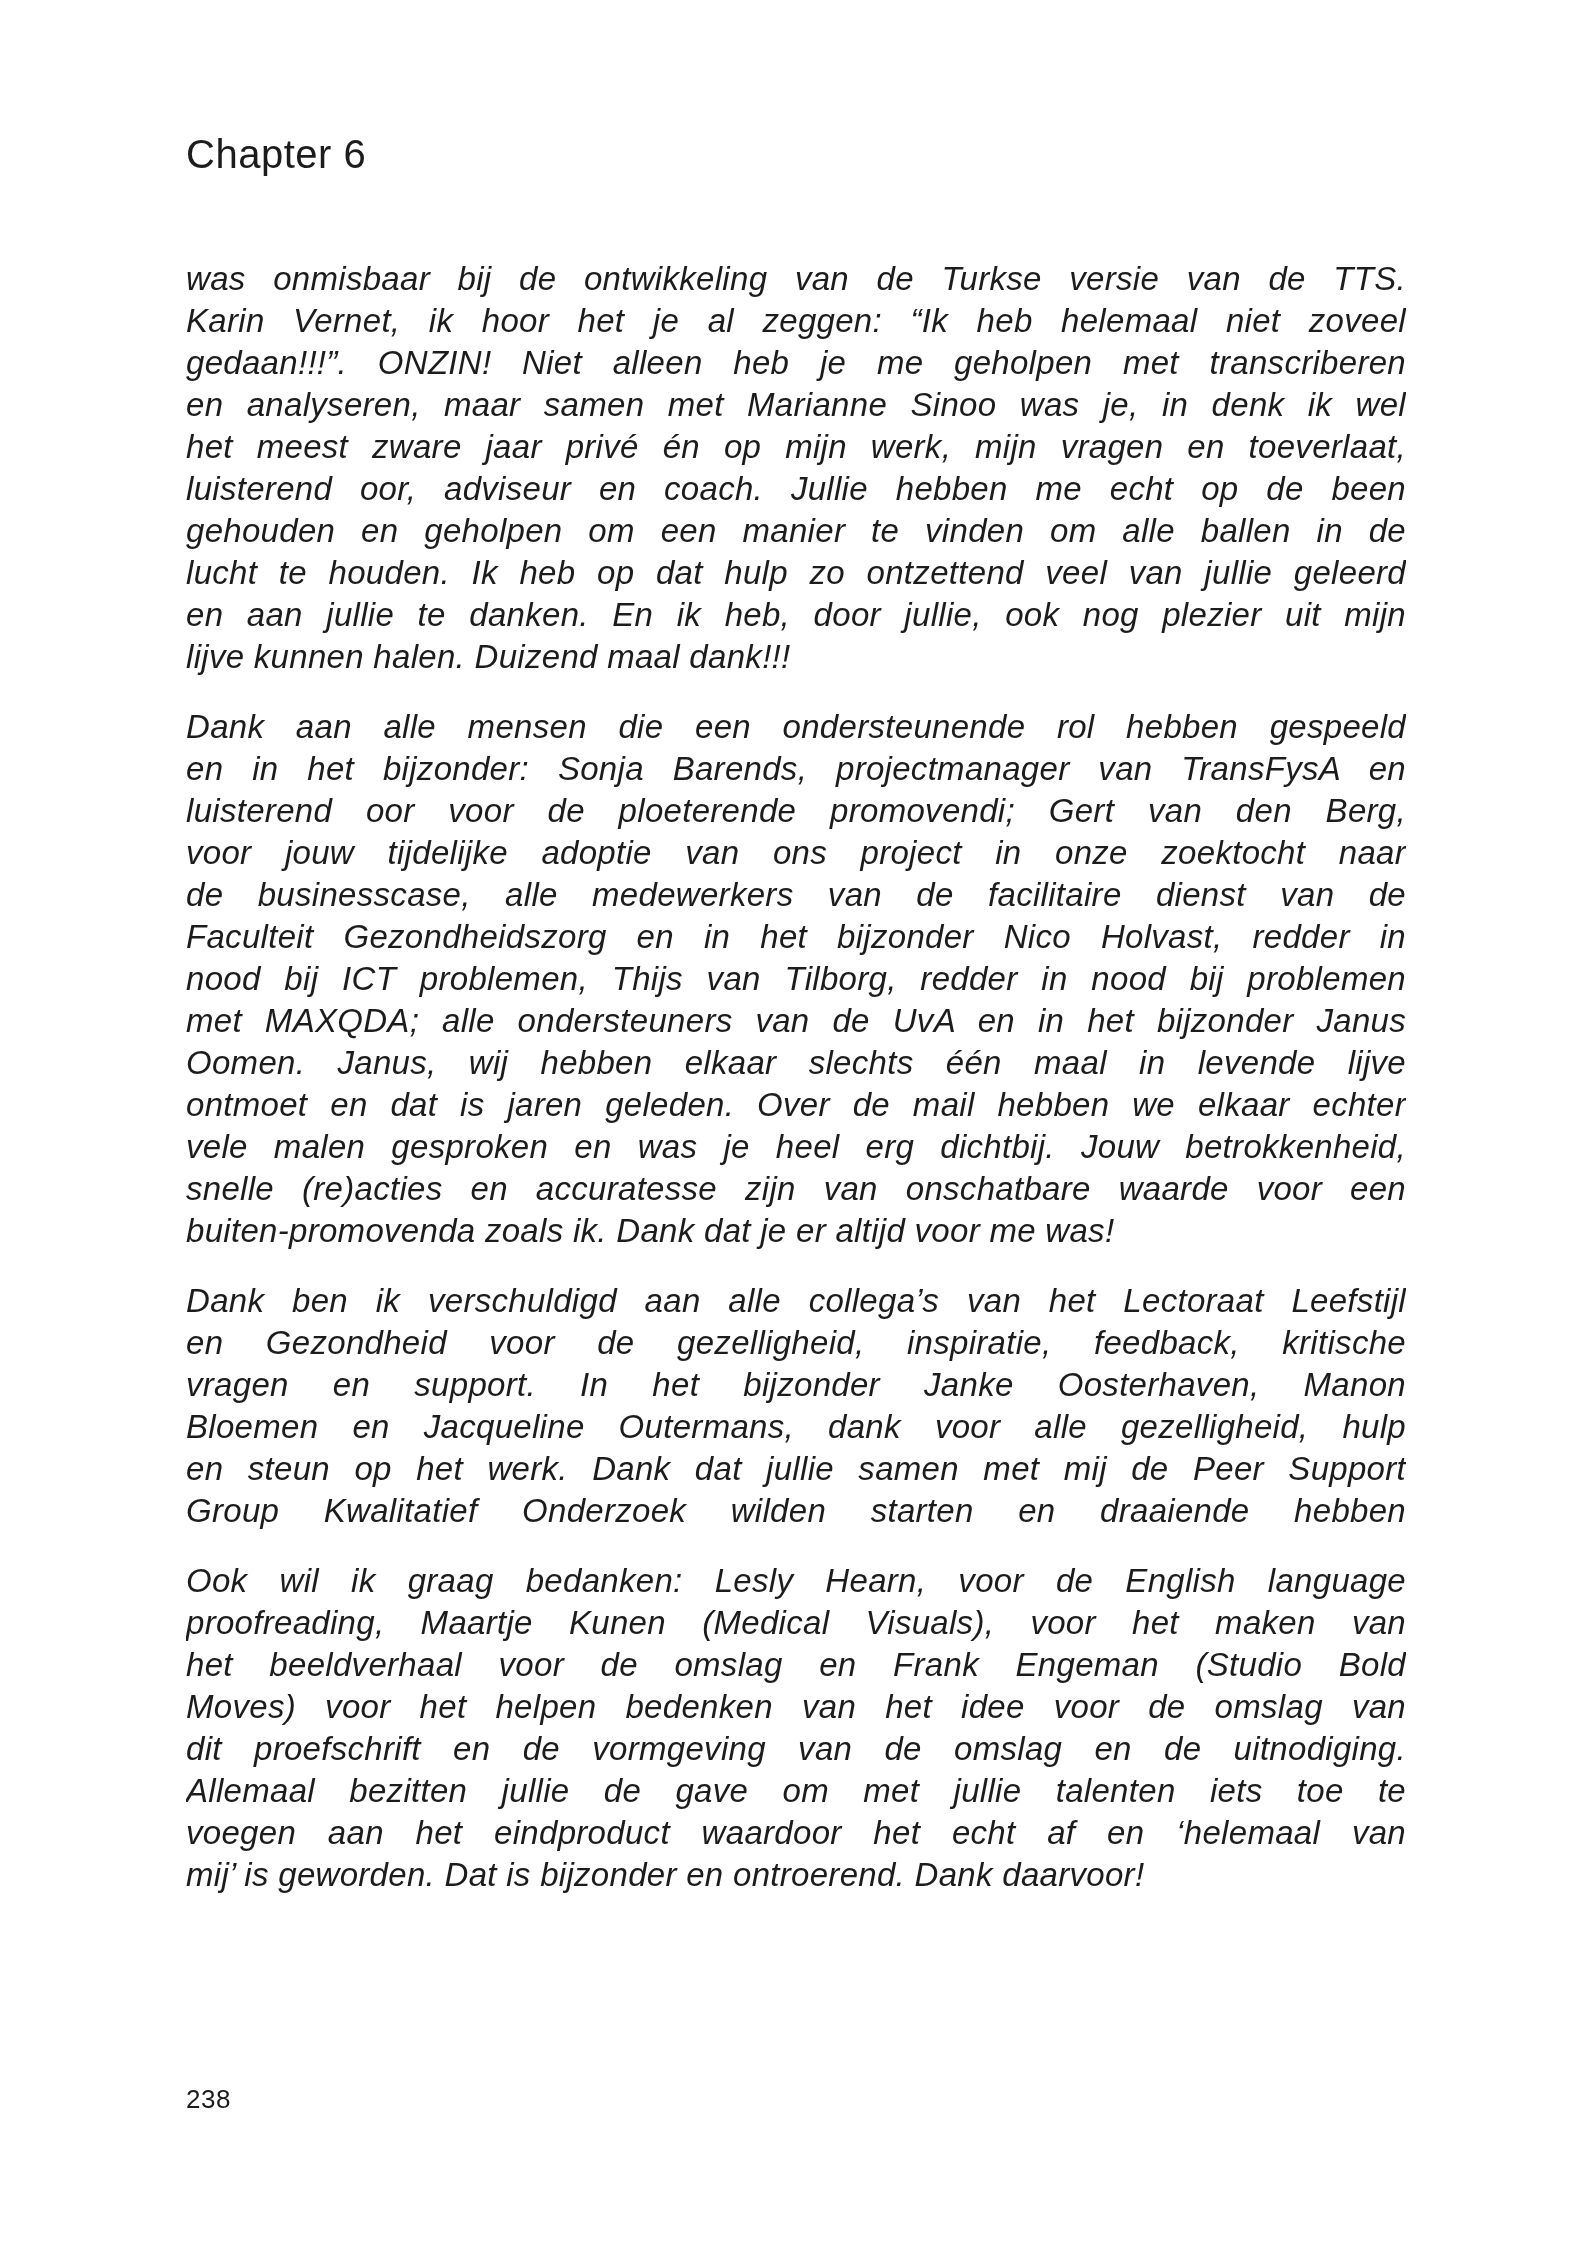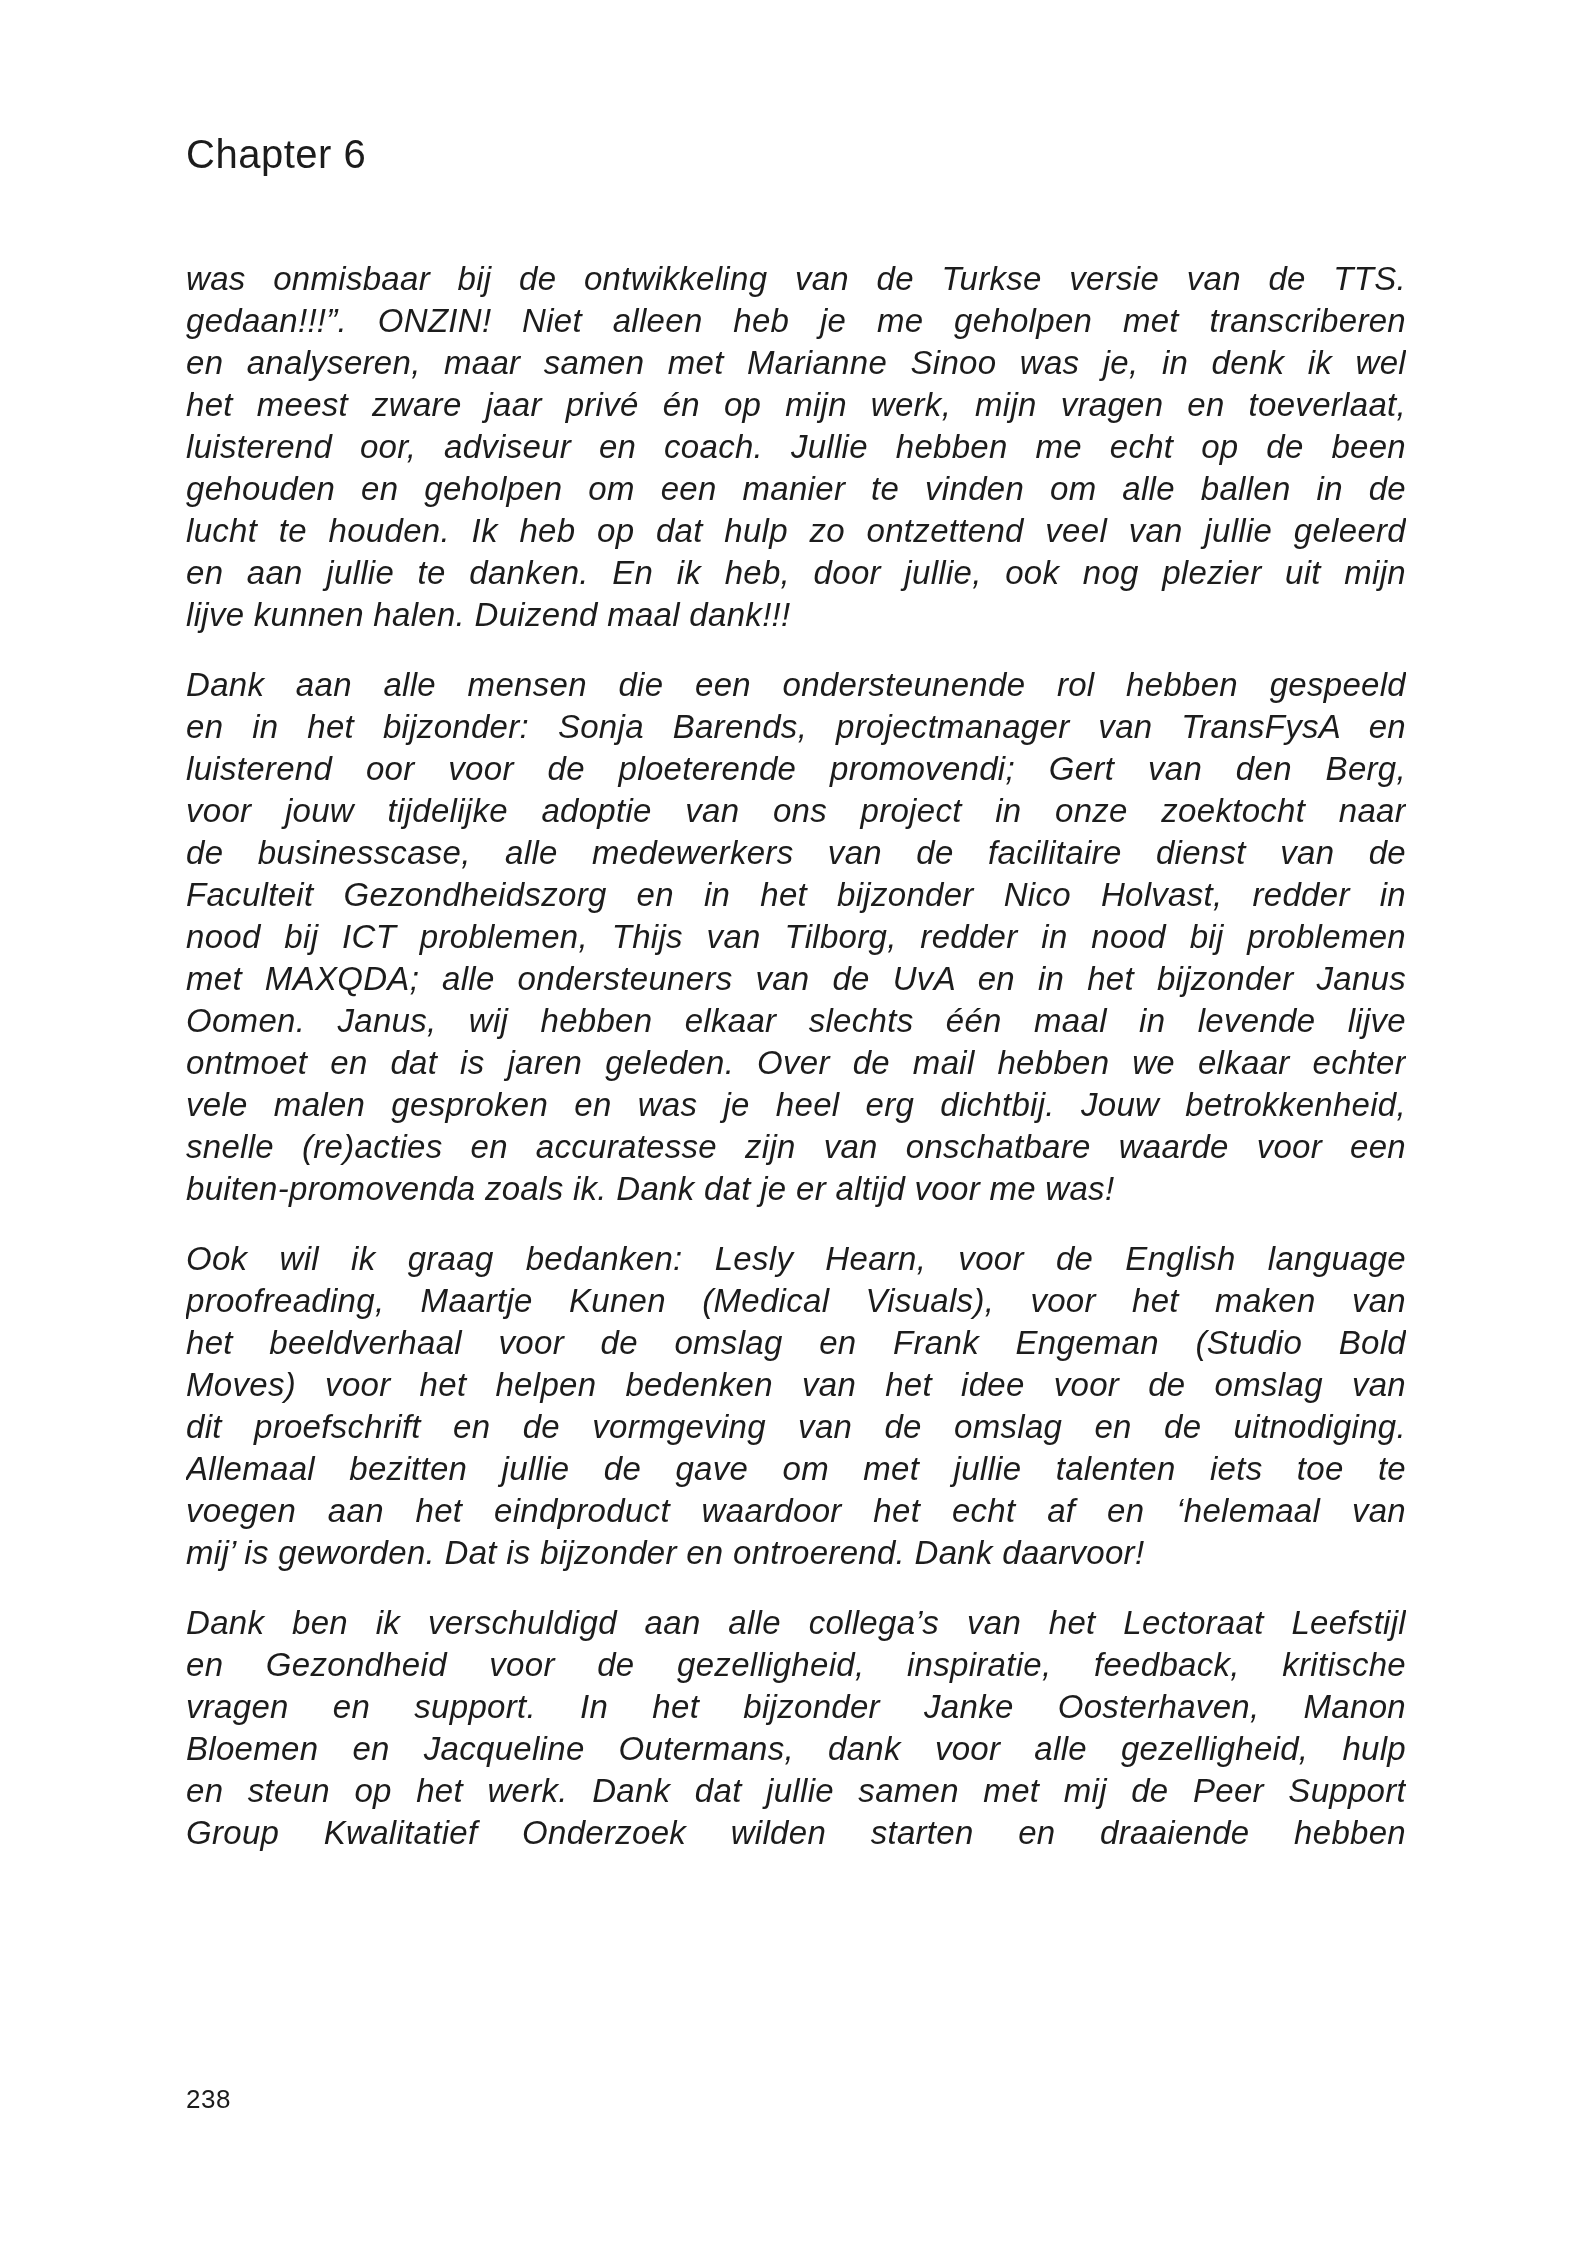--- a/index.html
+++ b/index.html
@@ -58,20 +58,21 @@
 </style>
 </head>
 <body>
 
 <div id="page" style="color: rgb(28, 28, 28); background: rgb(255, 255, 255);">
   <div id="chapter-header">Chapter 6</div>
 
   <div id="body-text">
       <div class="paragraph">
         <div class="line">was onmisbaar bij de ontwikkeling van de Turkse versie van de TTS.</div>
+        <div class="line">Karin Vernet, ik hoor het je al zeggen: “Ik heb helemaal niet zoveel</div>
         <div class="line">gedaan!!!”. ONZIN! Niet alleen heb je me geholpen met transcriberen</div>
         <div class="line">en analyseren, maar samen met Marianne Sinoo was je, in denk ik wel</div>
         <div class="line">het meest zware jaar privé én op mijn werk, mijn vragen en toeverlaat,</div>
         <div class="line">luisterend oor, adviseur en coach. Jullie hebben me echt op de been</div>
         <div class="line">gehouden en geholpen om een manier te vinden om alle ballen in de</div>
         <div class="line">lucht te houden. Ik heb op dat hulp zo ontzettend veel van jullie geleerd</div>
         <div class="line">en aan jullie te danken. En ik heb, door jullie, ook nog plezier uit mijn</div>
         <div class="line natural-end">lijve kunnen halen. Duizend maal dank!!!</div>
       </div>
       <div class="paragraph">
@@ -83,33 +84,33 @@
         <div class="line">Faculteit Gezondheidszorg en in het bijzonder Nico Holvast, redder in</div>
         <div class="line">nood bij ICT problemen, Thijs van Tilborg, redder in nood bij problemen</div>
         <div class="line">met MAXQDA; alle ondersteuners van de UvA en in het bijzonder Janus</div>
         <div class="line">Oomen. Janus, wij hebben elkaar slechts één maal in levende lijve</div>
         <div class="line">ontmoet en dat is jaren geleden. Over de mail hebben we elkaar echter</div>
         <div class="line">vele malen gesproken en was je heel erg dichtbij. Jouw betrokkenheid,</div>
         <div class="line">snelle (re)acties en accuratesse zijn van onschatbare waarde voor een</div>
         <div class="line natural-end">buiten-promovenda zoals ik. Dank dat je er altijd voor me was!</div>
       </div>
       <div class="paragraph">
+        <div class="line">Dank ben ik verschuldigd aan alle collega’s van het Lectoraat Leefstijl</div>
+        <div class="line">en Gezondheid voor de gezelligheid, inspiratie, feedback, kritische</div>
+        <div class="line">vragen en support. In het bijzonder Janke Oosterhaven, Manon</div>
+        <div class="line">Bloemen en Jacqueline Outermans, dank voor alle gezelligheid, hulp</div>
+        <div class="line">en steun op het werk. Dank dat jullie samen met mij de Peer Support</div>
+        <div class="line">Group Kwalitatief Onderzoek wilden starten en draaiende hebben</div>
+      </div>
+      <div class="paragraph">
         <div class="line">Ook wil ik graag bedanken: Lesly Hearn, voor de English language</div>
         <div class="line">proofreading, Maartje Kunen (Medical Visuals), voor het maken van</div>
         <div class="line">het beeldverhaal voor de omslag en Frank Engeman (Studio Bold</div>
         <div class="line">Moves) voor het helpen bedenken van het idee voor de omslag van</div>
         <div class="line">dit proefschrift en de vormgeving van de omslag en de uitnodiging.</div>
         <div class="line">Allemaal bezitten jullie de gave om met jullie talenten iets toe te</div>
         <div class="line">voegen aan het eindproduct waardoor het echt af en ‘helemaal van</div>
         <div class="line natural-end">mij’ is geworden. Dat is bijzonder en ontroerend. Dank daarvoor!</div>
       </div>
-      <div class="paragraph">
-        <div class="line">Dank ben ik verschuldigd aan alle collega’s van het Lectoraat Leefstijl</div>
-        <div class="line">en Gezondheid voor de gezelligheid, inspiratie, feedback, kritische</div>
-        <div class="line">vragen en support. In het bijzonder Janke Oosterhaven, Manon</div>
-        <div class="line">Bloemen en Jacqueline Outermans, dank voor alle gezelligheid, hulp</div>
-        <div class="line">en steun op het werk. Dank dat jullie samen met mij de Peer Support</div>
-        <div class="line">Group Kwalitatief Onderzoek wilden starten en draaiende hebben</div>
-      </div>
     </div>
 
   <div id="page-number">238</div>
 </div>
 
 </body></html>

